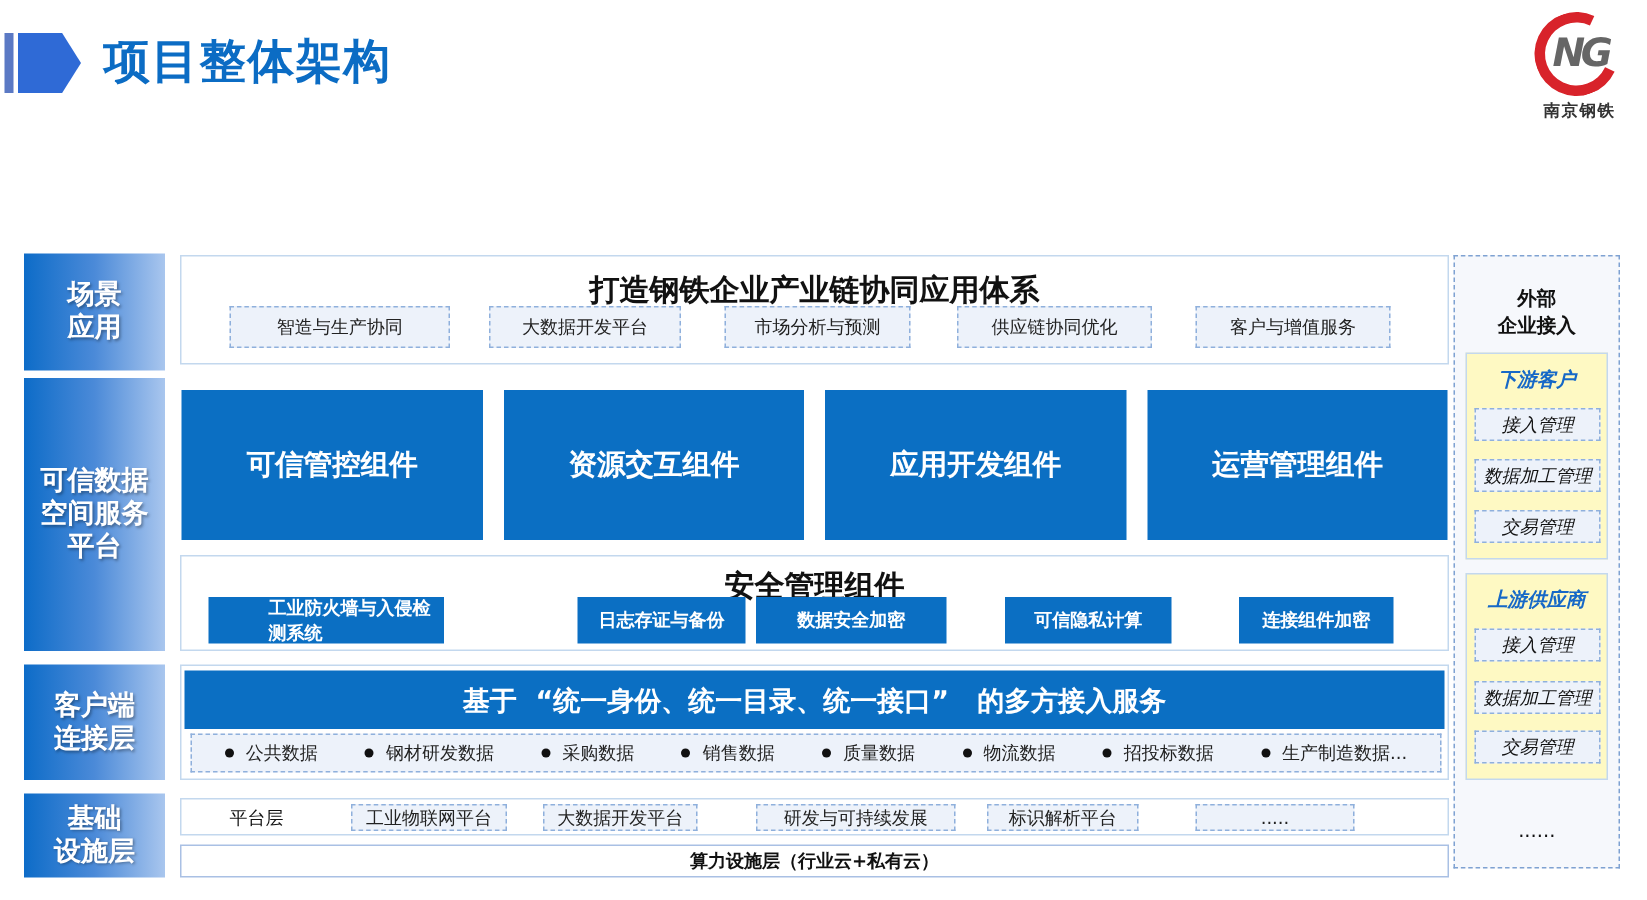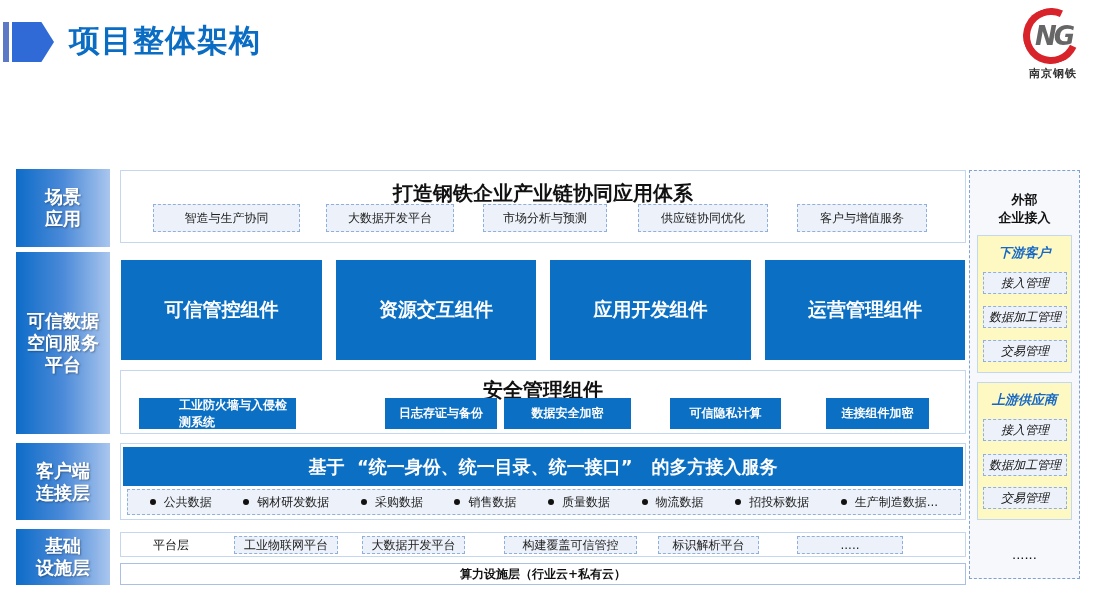--- a/index.html
+++ b/index.html
@@ -151,21 +151,21 @@
   <div>
       <div>基础</div>
       <div>设施层</div>
     </div>
 </div>
 <div class="panel" style="left:120px;top:532px;width:846px;height:25px;">
   <div style="position:absolute;left:32px;top:4px;font-size:12px;">平台层</div>
 </div>
 <div class="dash-chip" style="left:234px;top:536px;width:104px;height:18px;">工业物联网平台</div>
 <div class="dash-chip" style="left:362px;top:536px;width:103px;height:18px;">大数据开发平台</div>
-<div class="dash-chip" style="left:504px;top:536px;width:133px;height:18px;">构建覆盖可信管控</div>
+<div class="dash-chip" style="left:504px;top:536px;width:133px;height:18px;">研发与可持续发展</div>
 <div class="dash-chip" style="left:658px;top:536px;width:101px;height:18px;">标识解析平台</div>
 <div class="dash-chip" style="left:797px;top:536px;width:106px;height:18px;">.....</div>
 <div class="panel" style="left:120px;top:563px;width:846px;height:22px;border-color:#a9c0e4;display:flex;align-items:center;justify-content:center;font-size:12px;font-weight:bold;">算力设施层（行业云+私有云）</div>
 
 <div class="ext">
   <div class="ext-title">
     <div>外部</div>
     <div>企业接入</div>
   </div>
 

